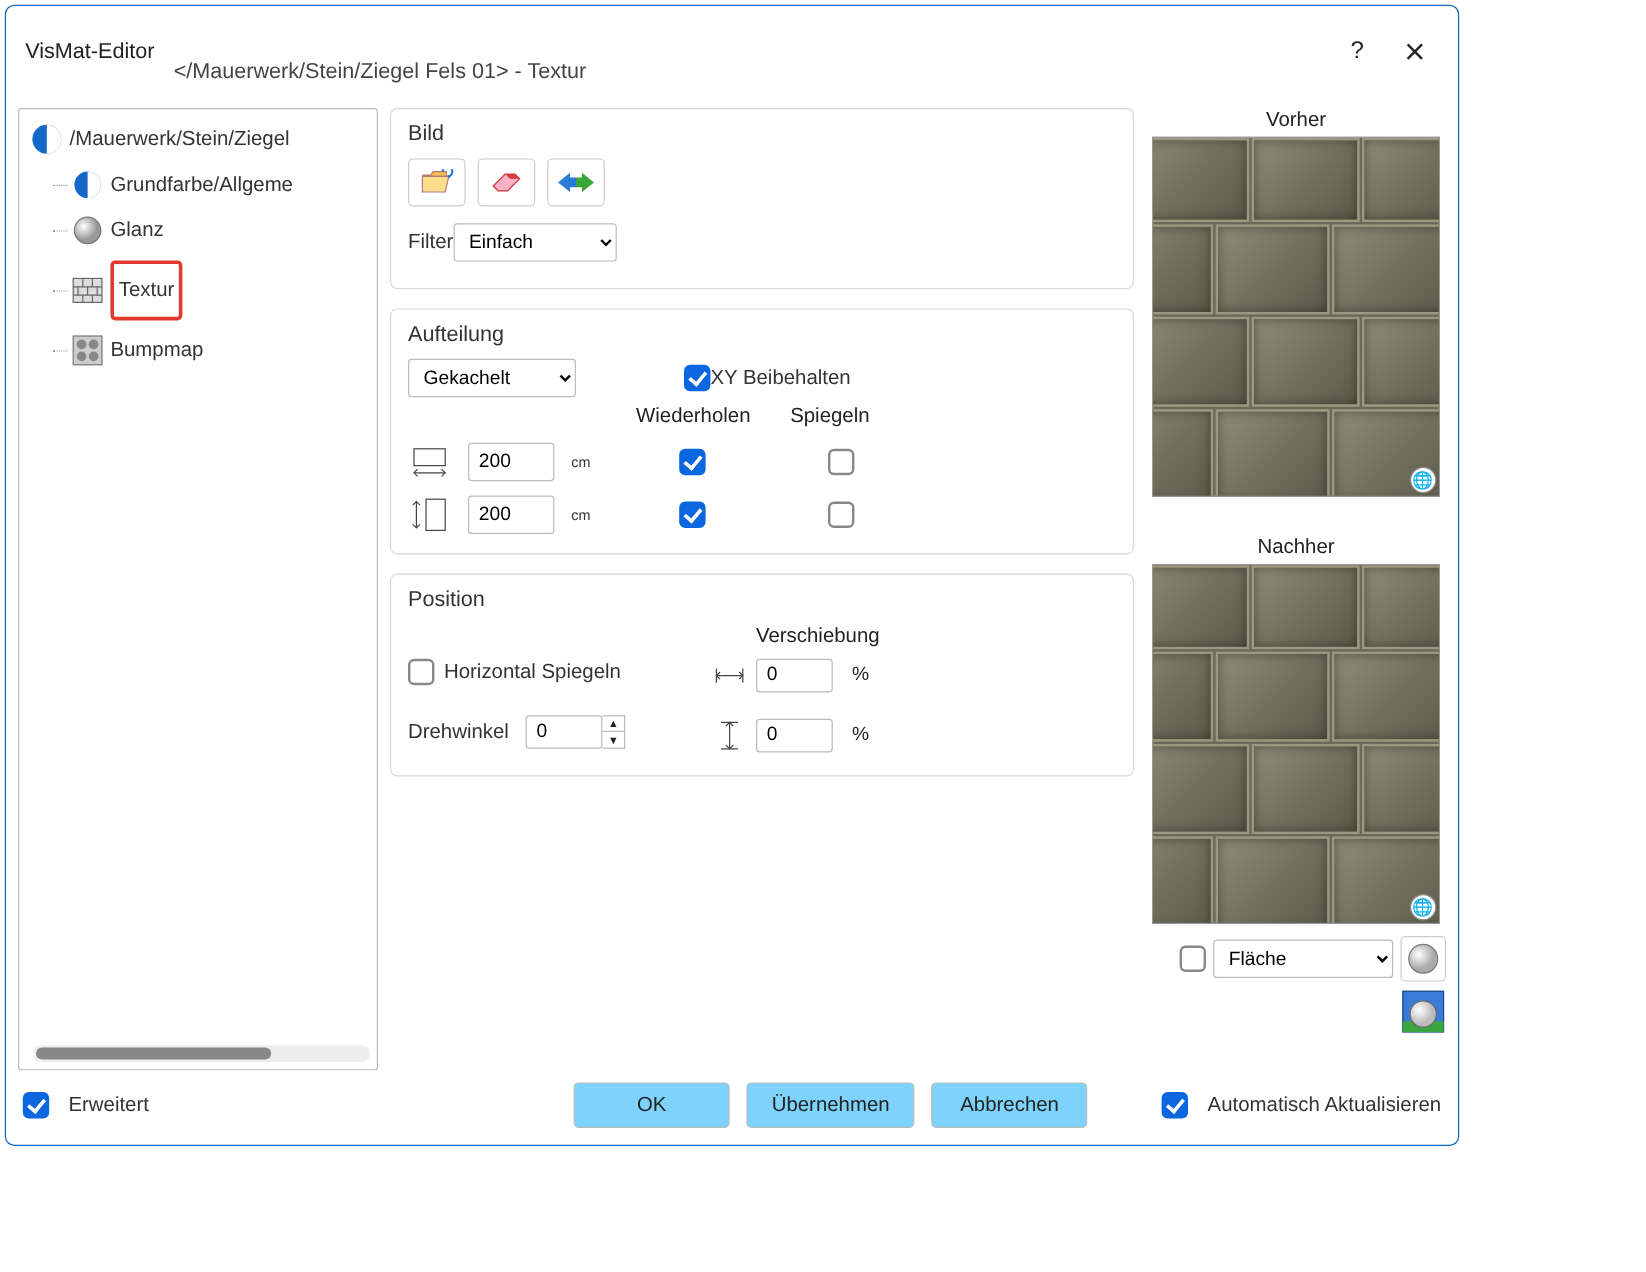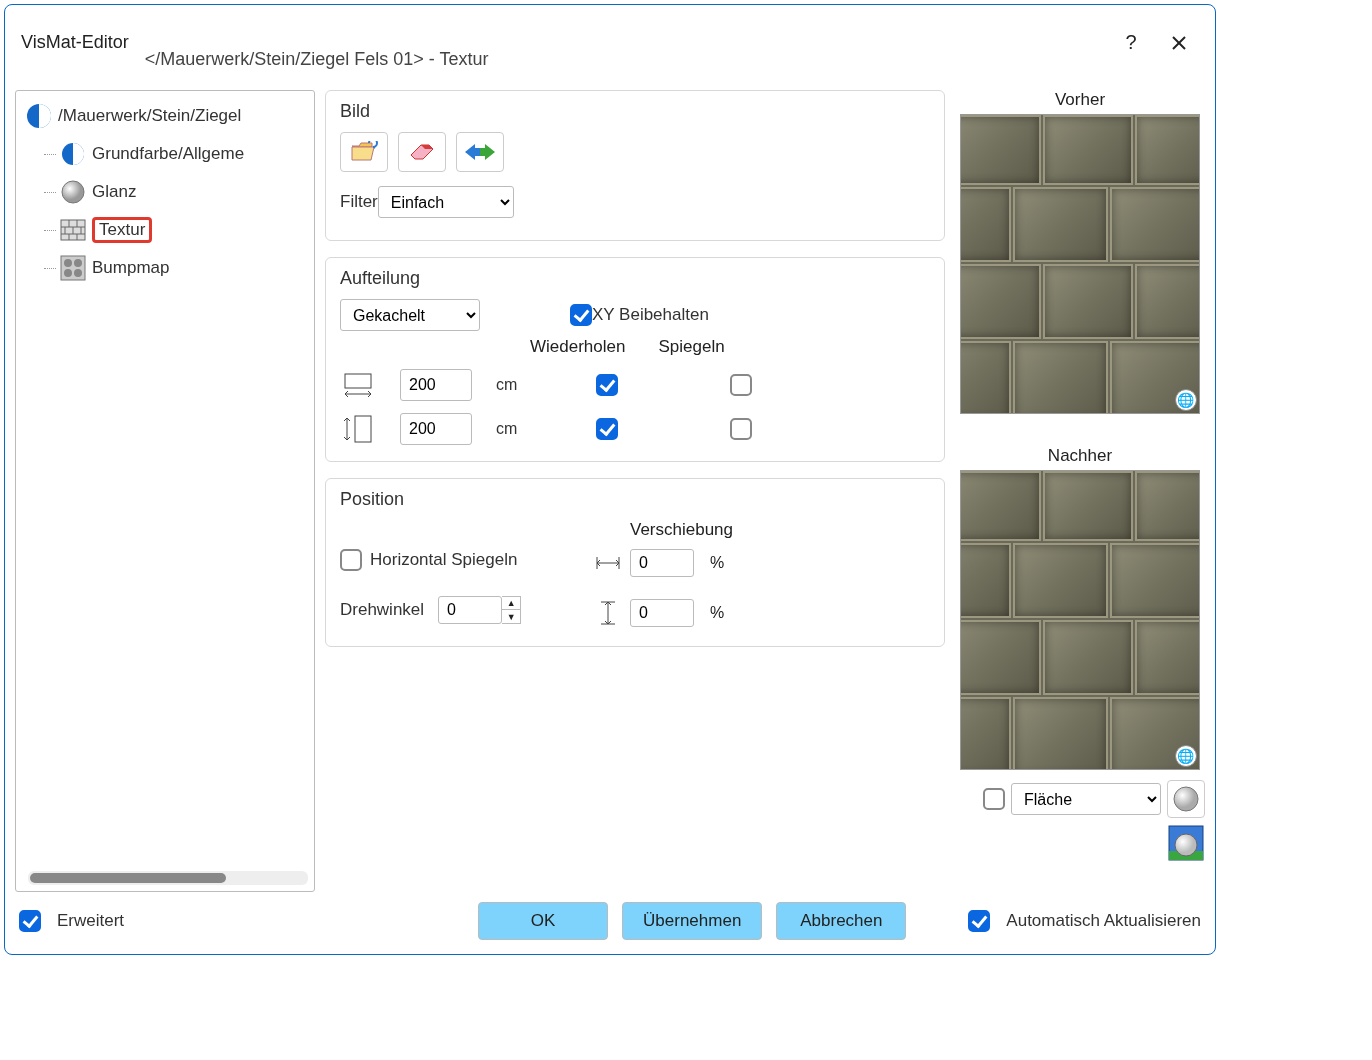--- a/index.html
+++ b/index.html
@@ -76,21 +76,21 @@
     border-top: 1px dotted #999;
   }
   .tree-row .icon {
     width: 26px; height: 26px;
     display:flex; align-items:center; justify-content:center;
     flex-shrink:0;
   }
   .tree-row.selected .label {
     border: 3px solid #e03a2f;
     border-radius: 4px;
-    padding: 0 4px;
+    padding: 12px 4px;
   }
   .hscroll {
     height: 14px;
     margin: 6px;
     background: #eee;
     border-radius: 6px;
     position: relative;
   }
   .hscroll::after {
     content:"";
@@ -168,28 +168,28 @@
     margin-top:-3px;
   }
 
   .cols-head {
     display:flex;
     margin-left: 190px;
     gap: 30px;
     font-size:17px;
   }
   .tile-row {
-    display:flex; align-items:center; gap:24px;
+    display:flex; align-items:center; gap:14px;
     margin-top:12px;
   }
   .axis-icon {
     width: 36px; height: 30px;
     display:flex; align-items:center; justify-content:center;
   }
-  .unit { font-size:16px; color:#333; width:32px; }
+  .unit { font-size:12px; color:#333; width:32px; }
   .col-center { width:110px; display:flex; justify-content:center; }
 
   .pos-grid {
     display:grid;
     grid-template-columns: 250px 40px 80px 30px;
     row-gap: 18px;
     align-items:center;
   }
   .stepper {
     display:flex; align-items:center;

